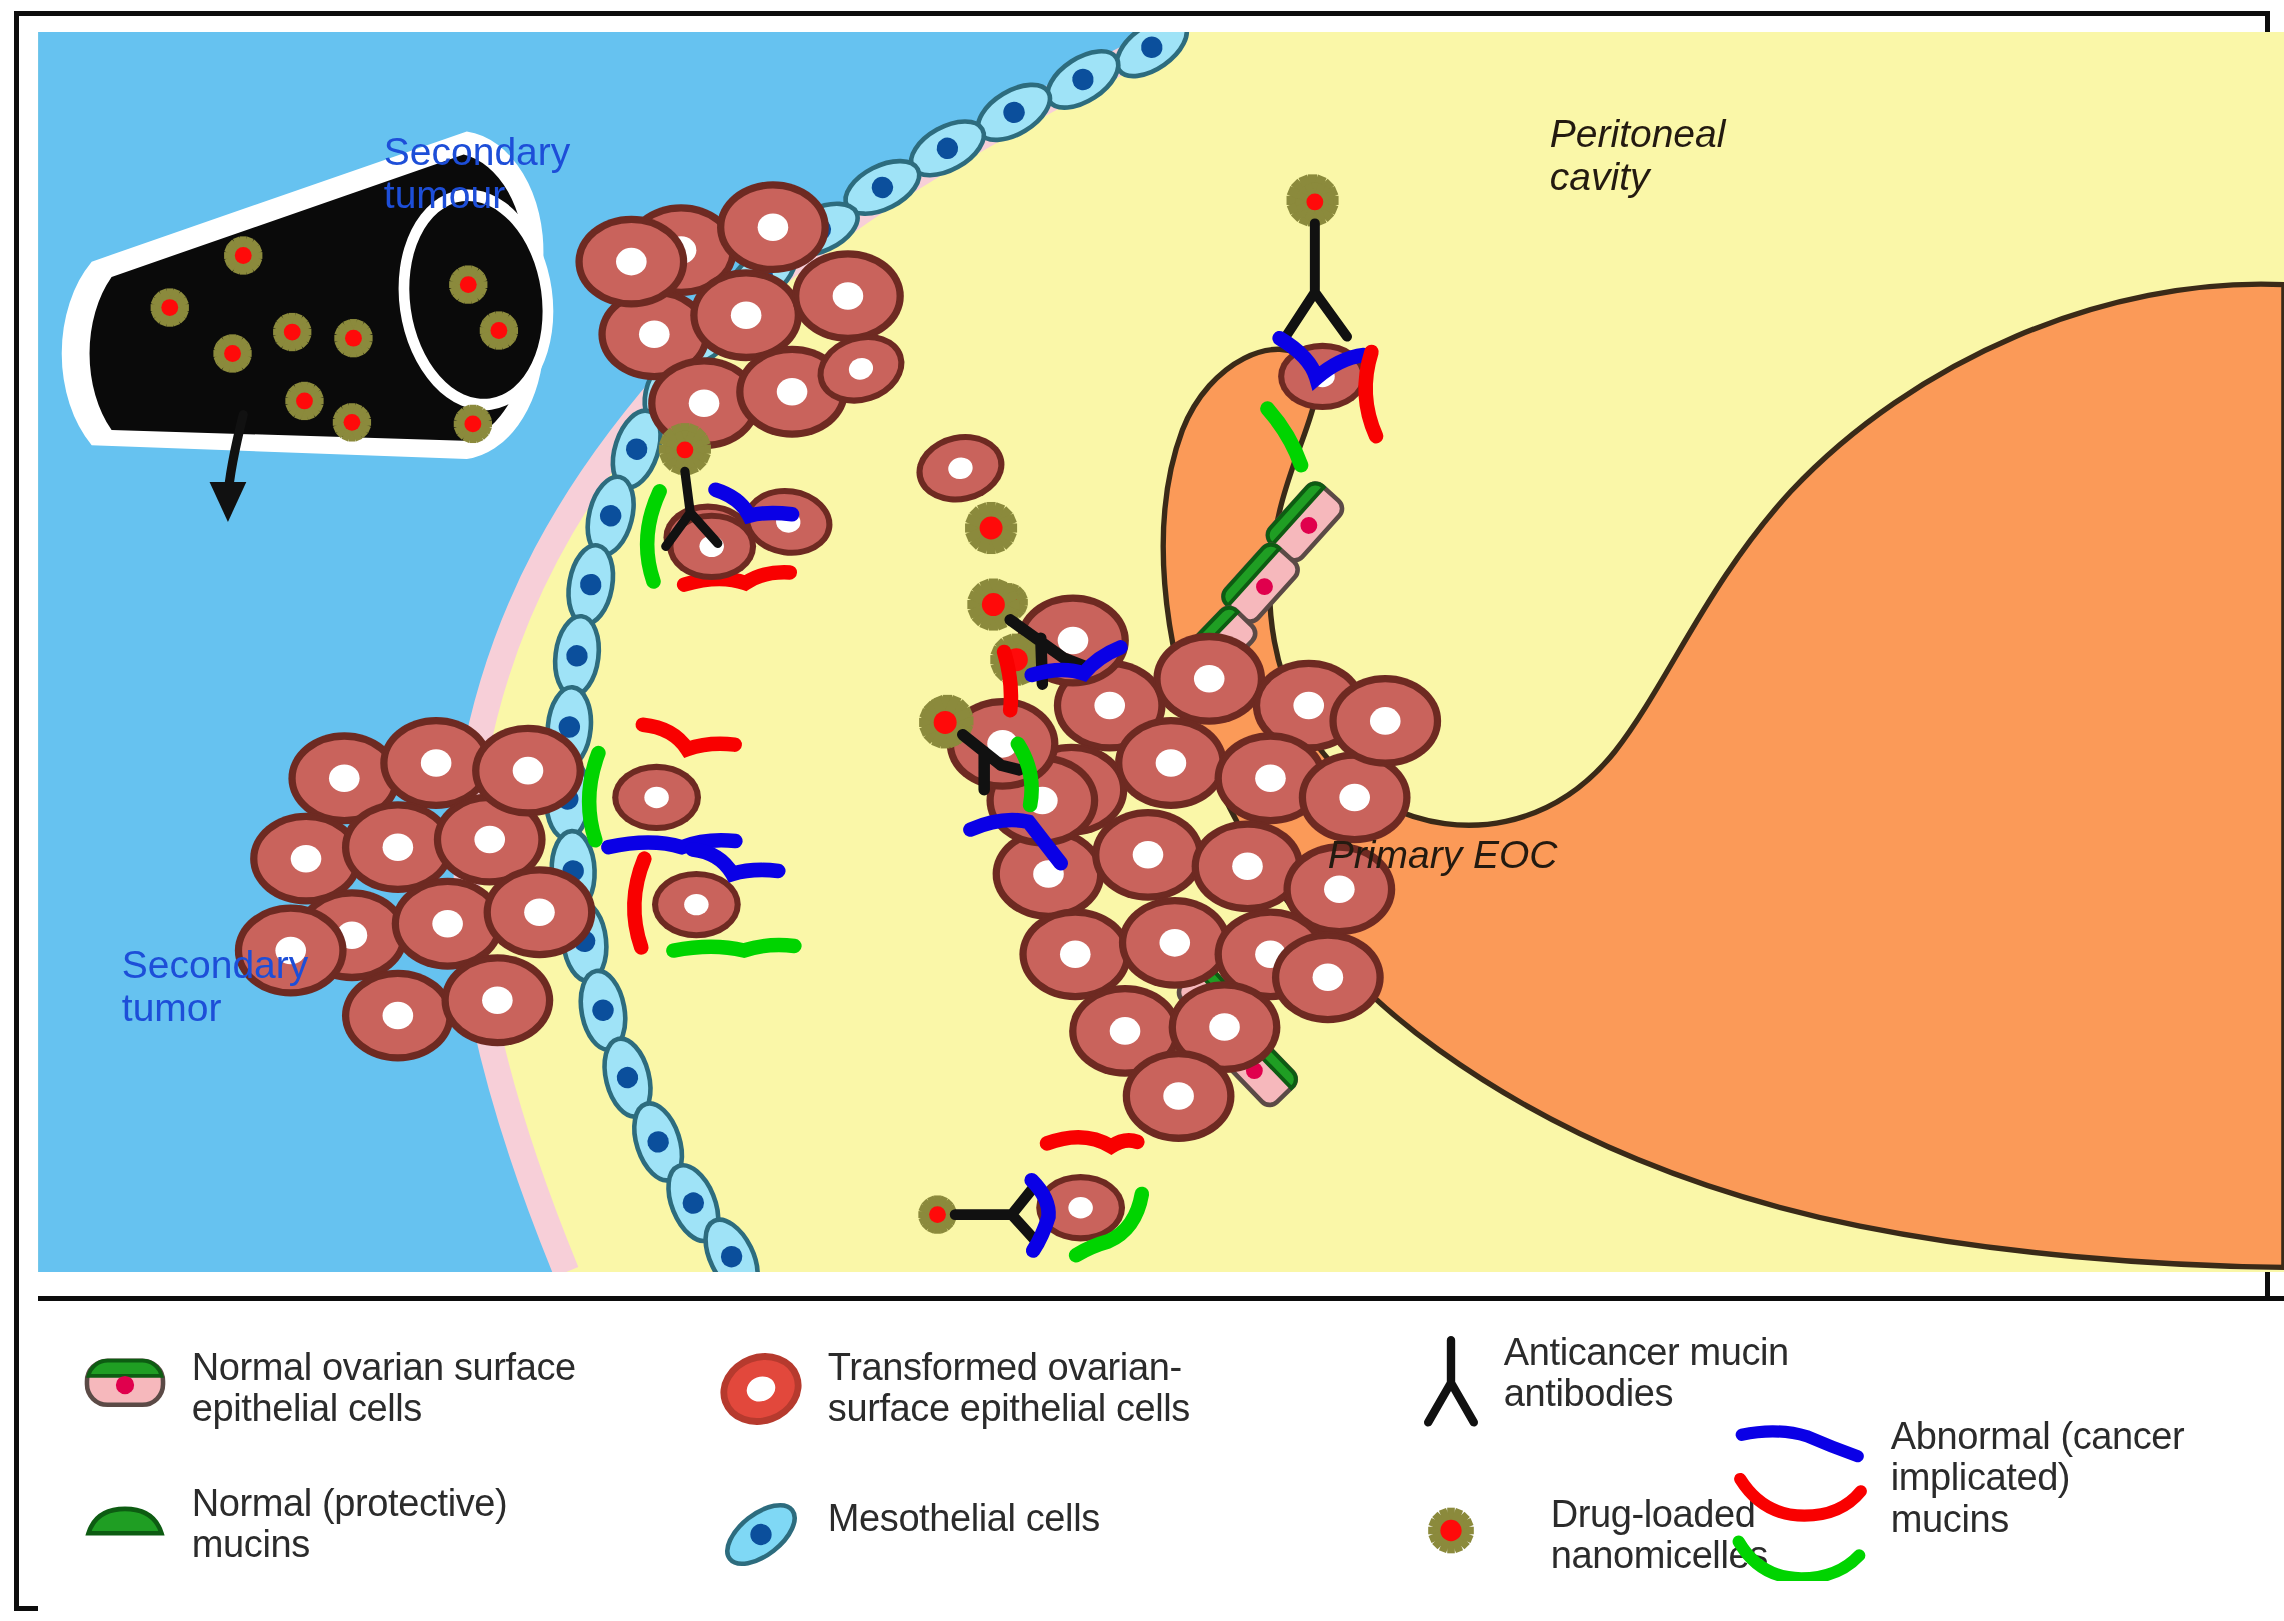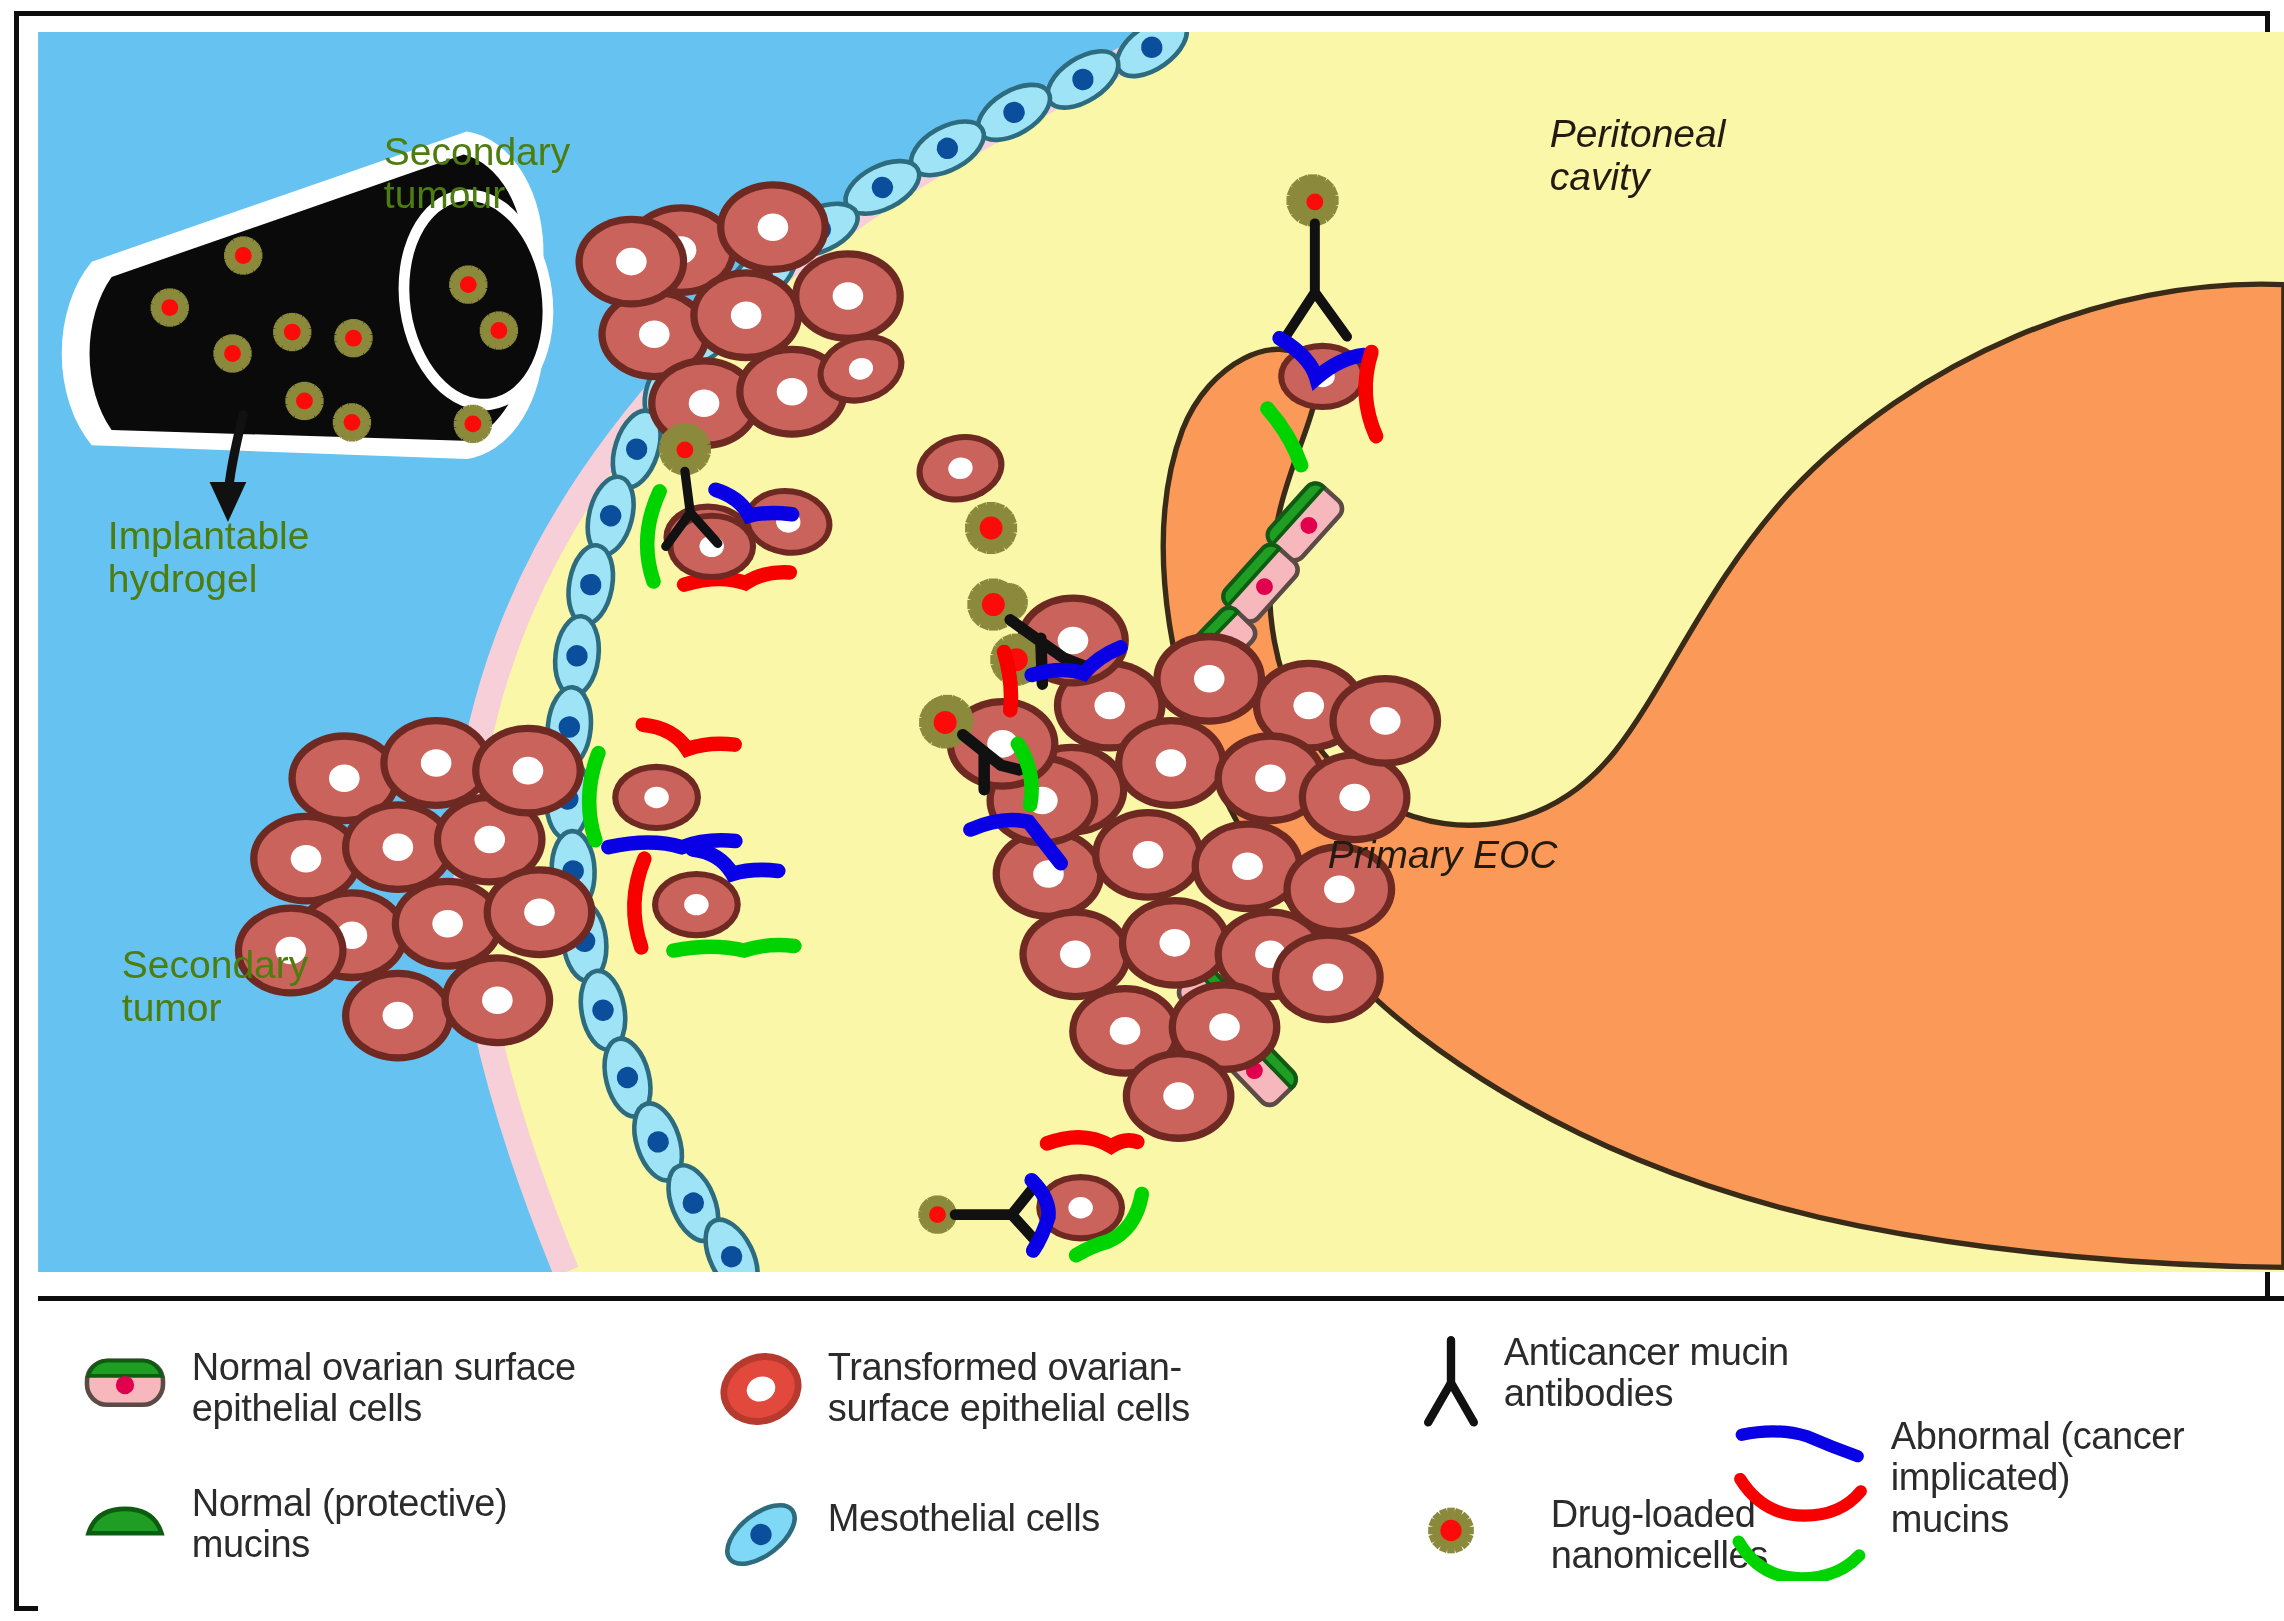--- a/index.html
+++ b/index.html
@@ -26,21 +26,21 @@
   }
   .legend-row{position:absolute;display:flex;align-items:flex-start;}
   .legend-icon{flex:0 0 auto;position:relative;}
   .legend-text{
     font-size:38px;line-height:1.10;color:#2b2b2b;margin-left:18px;
     font-family:"Liberation Sans",sans-serif;white-space:pre-line;letter-spacing:-0.4px;
   }
 
   
   .scene-label{
-    position:absolute;font-size:39px;line-height:1.12;color:#4d7c0f;
+    position:absolute;font-size:39px;line-height:1.12;color:#1d4ed8;
     font-family:"Liberation Sans",sans-serif;white-space:pre-line;letter-spacing:0px;
   }
   .scene-label.dark{color:#231a10;font-style:italic;}
 </style>
 </head>
 <body>
 
 <div id="root">
  <div id="figure-frame">
 
@@ -301,22 +301,20 @@
        <use href="#micelle-sm" x="602" y="390"></use>
 
        <path d="M268,500 C258,540 250,575 248,608" fill="none" stroke="#111111" stroke-width="12" stroke-linecap="round"></path>
        <path d="M248,640 L224,588 L272,588 Z" fill="#111111"></path>
      </g>
    </svg>
 
    <div class="scene-label" style="left:346px;top:98px;">Secondary
 tumour</div>
 
-   <div class="scene-label" style="left:70px;top:482px;">Implantable
-hydrogel</div>
 
    <div class="scene-label dark" style="left:1512px;top:80px;">Peritoneal
 cavity</div>
 
    <div class="scene-label dark" style="left:1290px;top:758px;margin-top:43px;">Primary EOC</div>
 
    <div class="scene-label" style="left:84px;top:911px;">Secondary
 tumor</div>
   </div>
 

